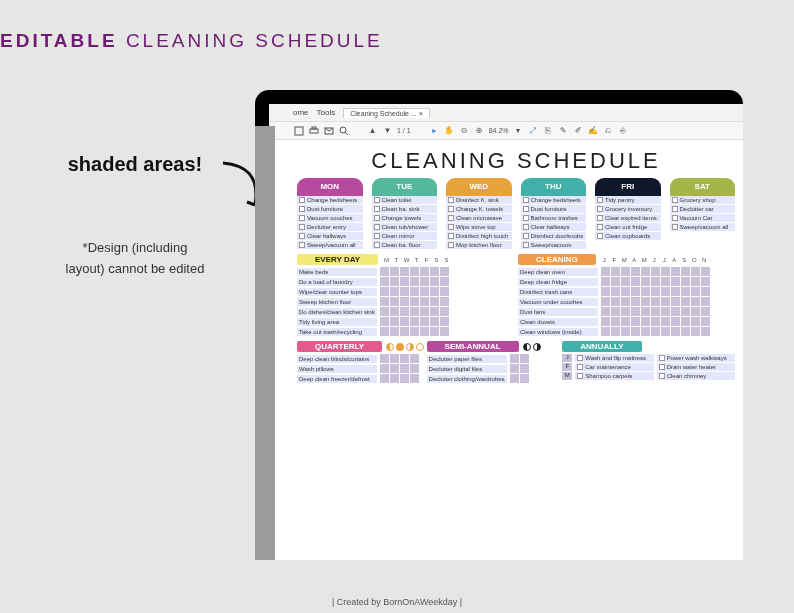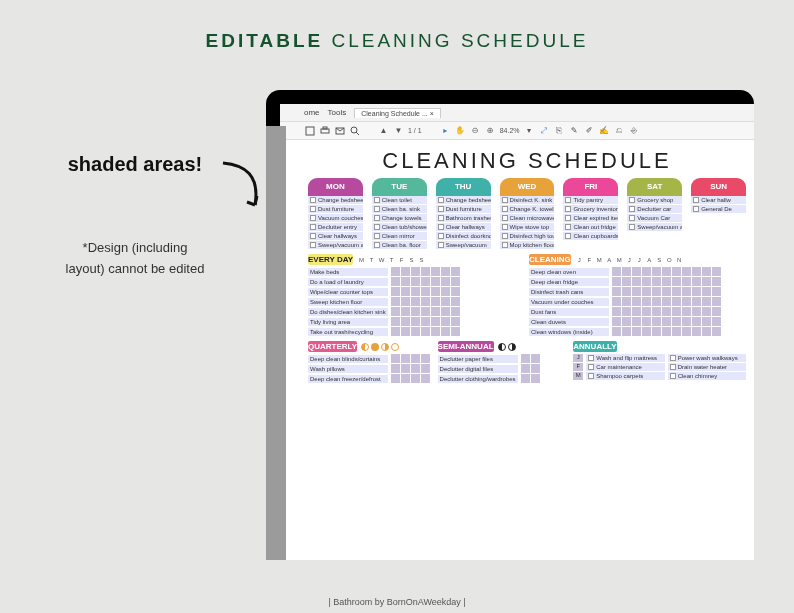--- a/index.html
+++ b/index.html
@@ -1,43 +1,43 @@
 <!DOCTYPE html>
 <html><head>
 <meta charset="utf-8">
 <style>
 *{box-sizing:border-box;margin:0;padding:0}
 body{width:794px;height:613px;background:#e6e6e4;font-family:Arial,Helvetica,sans-serif;position:relative;overflow:hidden}
-.page-head{text-align:center;padding:30px 0 12px;font-size:19px;letter-spacing:3px;color:#14532d}
+.page-head{padding:30px 0 12px;font-size:19px;letter-spacing:3px;color:#701a75}
 .page-head .bold{font-weight:700}
 .left-col{position:absolute;left:30px;top:150px;width:210px}
 .callout1{font-size:20px;font-weight:700;color:#111;text-align:center;line-height:1.4}
 .callout2{font-size:13px;color:#333;text-align:center;line-height:1.6;margin-top:60px}
 .arrow{position:absolute;left:215px;top:155px;width:60px;height:70px}
-.monitor{position:absolute;left:266px;top:90px;width:488px;height:470px}
+.monitor{position:absolute;left:255px;top:90px;width:488px;height:470px}
 .screen{position:absolute;inset:0;background:#000;border-radius:14px 14px 0 0;padding:14px 0 0 14px;overflow:hidden}
 .doc{background:#fff;width:100%;height:100%;overflow:hidden;font-size:7px;color:#333}
 .toolbar{height:18px;background:#f3f3f3;border-bottom:1px solid #ddd;display:flex;align-items:center;padding:0 6px;gap:8px;font-size:8px;color:#444}
 .tb-tab{background:#fff;border:1px solid #ccc;border-bottom:none;padding:1px 6px;font-size:7px}
 .toolbar2{height:18px;background:#f7f7f7;border-bottom:1px solid #ddd;display:flex;align-items:center;padding:0 6px;gap:4px;font-size:8px;color:#555}
 .tic{width:11px;height:11px;display:inline-flex;align-items:center;justify-content:center;color:#555}
 .tic svg{width:10px;height:10px}
 .zoom{font-size:7px}
 .doc-title{text-align:center;font-size:22px;letter-spacing:3px;padding:8px 0 4px;color:#222;font-weight:400;font-family:Arial}
 .week{display:flex;gap:9px;padding:0 8px}
 .daycol{flex:1;min-width:0}
 .daytab{height:18px;border-radius:9px 9px 0 0;color:#fff;text-align:center;font-size:8px;font-weight:700;line-height:18px}
-.c-mon{background:#b84a9e}.c-tue{background:#53b89c}.c-wed{background:#e8a23a}.c-thu{background:#3fb1a9}.c-fri{background:#ec4899}.c-sat{background:#a5b548}.c-sun{background:#e84a67}
+.c-mon{background:#b84a9e}.c-tue{background:#53b89c}.c-wed{background:#e8a23a}.c-thu{background:#3fb1a9}.c-fri{background:#0f172a}.c-sat{background:#a5b548}.c-sun{background:#e84a67}
 .daylist{display:flex;flex-direction:column}
 .task{display:flex;align-items:center;gap:2px;background:#e4e7fb;border-bottom:1px solid #fff;padding:1px 2px;font-size:6px;color:#333;white-space:nowrap;overflow:hidden}
 .cb{width:6px;height:6px;border:1px solid #999;background:#fff;flex:none}
 .section-row{display:flex;gap:4px;padding:4px 8px 0}
 .sect{flex:1}
 .sect-hd{display:flex;align-items:center;gap:4px;margin-bottom:2px}
-.sect-title{font-size:8px;font-weight:700;padding:1px 0;border-radius:2px;color:#222}
+.sect-title{font-size:8px;font-weight:700;padding:1px 18px;border-radius:2px;color:#222}
 .t-every{background:#f3e97a}.t-month{background:#f19a4a;color:#fff}.t-quart{background:#e35a8e;color:#fff}.t-semi{background:#b84a9e;color:#fff}.t-annual{background:#3fb1a9;color:#fff}
 .lbls{display:flex;gap:1px;font-size:6px;color:#555}
 .lbls span{width:9px;text-align:center}
 .srow{display:flex;align-items:center;gap:3px;margin-bottom:1px}
 .srow .nm{flex:0 0 80px;background:#e4e7fb;font-size:6px;padding:1px 2px;white-space:nowrap;overflow:hidden}
 .boxes{display:flex;gap:1px}
 .bx{width:9px;height:9px;background:#c7c0d8}
 .moons{display:flex;gap:2px;align-items:center}
 .moon{width:8px;height:8px;border-radius:50%}
 .trio{display:flex;gap:0;padding:4px 8px 0}
@@ -181,20 +181,49 @@
                   <span class="cb"></span>
                   <span>Clean mirror</span>
                 </div>
                 <div class="task">
                   <span class="cb"></span>
                   <span>Clean ba. floor</span>
                 </div>
               </div>
             </div>
             <div class="daycol">
+              <div class="daytab c-wed">WED</div>
+              <div class="daylist">
+                <div class="task">
+                  <span class="cb"></span>
+                  <span>Disinfect K. sink</span>
+                </div>
+                <div class="task">
+                  <span class="cb"></span>
+                  <span>Change K. towels</span>
+                </div>
+                <div class="task">
+                  <span class="cb"></span>
+                  <span>Clean microwave</span>
+                </div>
+                <div class="task">
+                  <span class="cb"></span>
+                  <span>Wipe stove top</span>
+                </div>
+                <div class="task">
+                  <span class="cb"></span>
+                  <span>Disinfect high touch</span>
+                </div>
+                <div class="task">
+                  <span class="cb"></span>
+                  <span>Mop kitchen floor</span>
+                </div>
+              </div>
+            </div>
+            <div class="daycol">
               <div class="daytab c-thu">THU</div>
               <div class="daylist">
                 <div class="task">
                   <span class="cb"></span>
                   <span>Change bedsheets</span>
                 </div>
                 <div class="task">
                   <span class="cb"></span>
                   <span>Dust furniture</span>
                 </div>
@@ -206,49 +235,20 @@
                   <span class="cb"></span>
                   <span>Clear hallways</span>
                 </div>
                 <div class="task">
                   <span class="cb"></span>
                   <span>Disinfect doorknobs</span>
                 </div>
                 <div class="task">
                   <span class="cb"></span>
                   <span>Sweep/vacuum</span>
-                </div>
-              </div>
-            </div>
-            <div class="daycol">
-              <div class="daytab c-wed">WED</div>
-              <div class="daylist">
-                <div class="task">
-                  <span class="cb"></span>
-                  <span>Disinfect K. sink</span>
-                </div>
-                <div class="task">
-                  <span class="cb"></span>
-                  <span>Change K. towels</span>
-                </div>
-                <div class="task">
-                  <span class="cb"></span>
-                  <span>Clean microwave</span>
-                </div>
-                <div class="task">
-                  <span class="cb"></span>
-                  <span>Wipe stove top</span>
-                </div>
-                <div class="task">
-                  <span class="cb"></span>
-                  <span>Disinfect high touch</span>
-                </div>
-                <div class="task">
-                  <span class="cb"></span>
-                  <span>Mop kitchen floor</span>
                 </div>
               </div>
             </div>
             <div class="daycol">
               <div class="daytab c-fri">FRI</div>
               <div class="daylist">
                 <div class="task">
                   <span class="cb"></span>
                   <span>Tidy pantry</span>
                 </div>
@@ -281,33 +281,20 @@
                   <span class="cb"></span>
                   <span>Declutter car</span>
                 </div>
                 <div class="task">
                   <span class="cb"></span>
                   <span>Vacuum Car</span>
                 </div>
                 <div class="task">
                   <span class="cb"></span>
                   <span>Sweep/vacuum all</span>
-                </div>
-              </div>
-            </div>
-            <div class="daycol">
-              <div class="daytab c-sun">SUN</div>
-              <div class="daylist">
-                <div class="task">
-                  <span class="cb"></span>
-                  <span>Clear hallw</span>
-                </div>
-                <div class="task">
-                  <span class="cb"></span>
-                  <span>General De</span>
                 </div>
               </div>
             </div>
           </div>
 
         <div class="section-row">
           <div class="sect">
             <div class="sect-hd">
               <span class="sect-title t-every">EVERY DAY</span>
               <span class="lbls" id="edl">
@@ -636,13 +623,13 @@
                 </div>
               </div>
           </div>
         </div>
       </div>
 
     </div>
   </div>
 </div>
 
-<div class="credit">| Bathroom by BornOnAWeekday |</div>
+<div class="credit">| Created by BornOnAWeekday |</div>
 
 </body></html>

